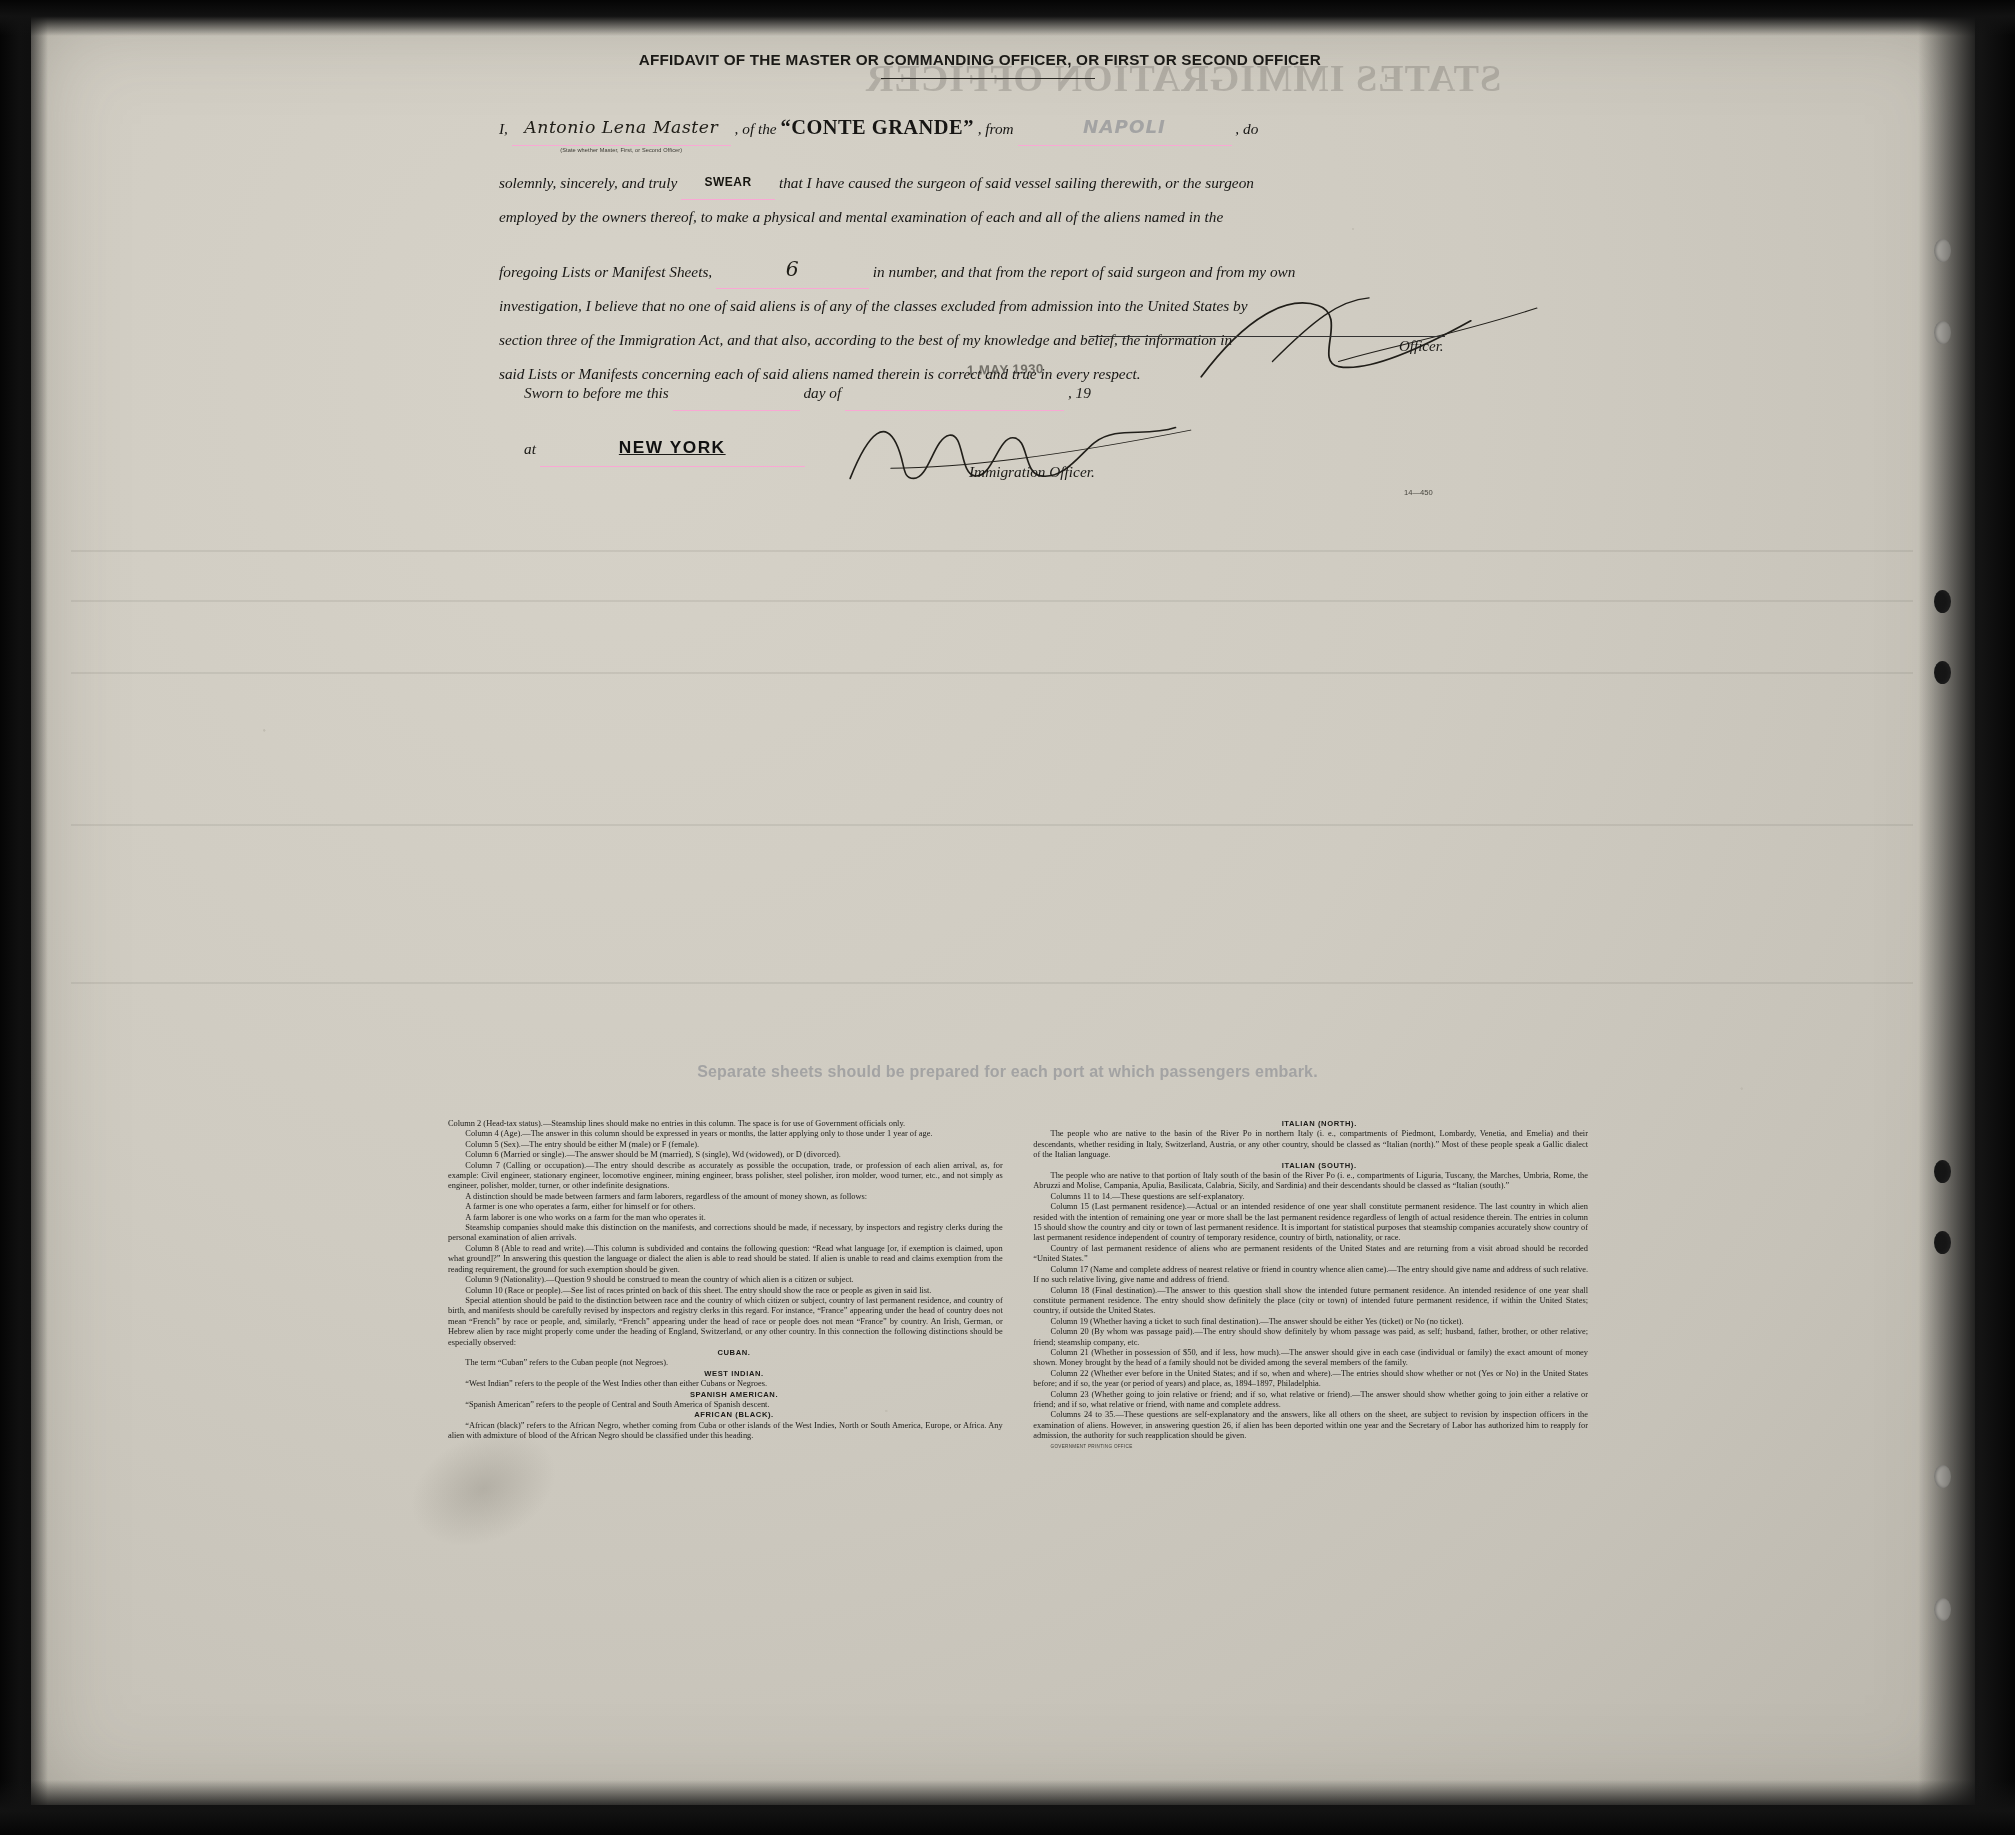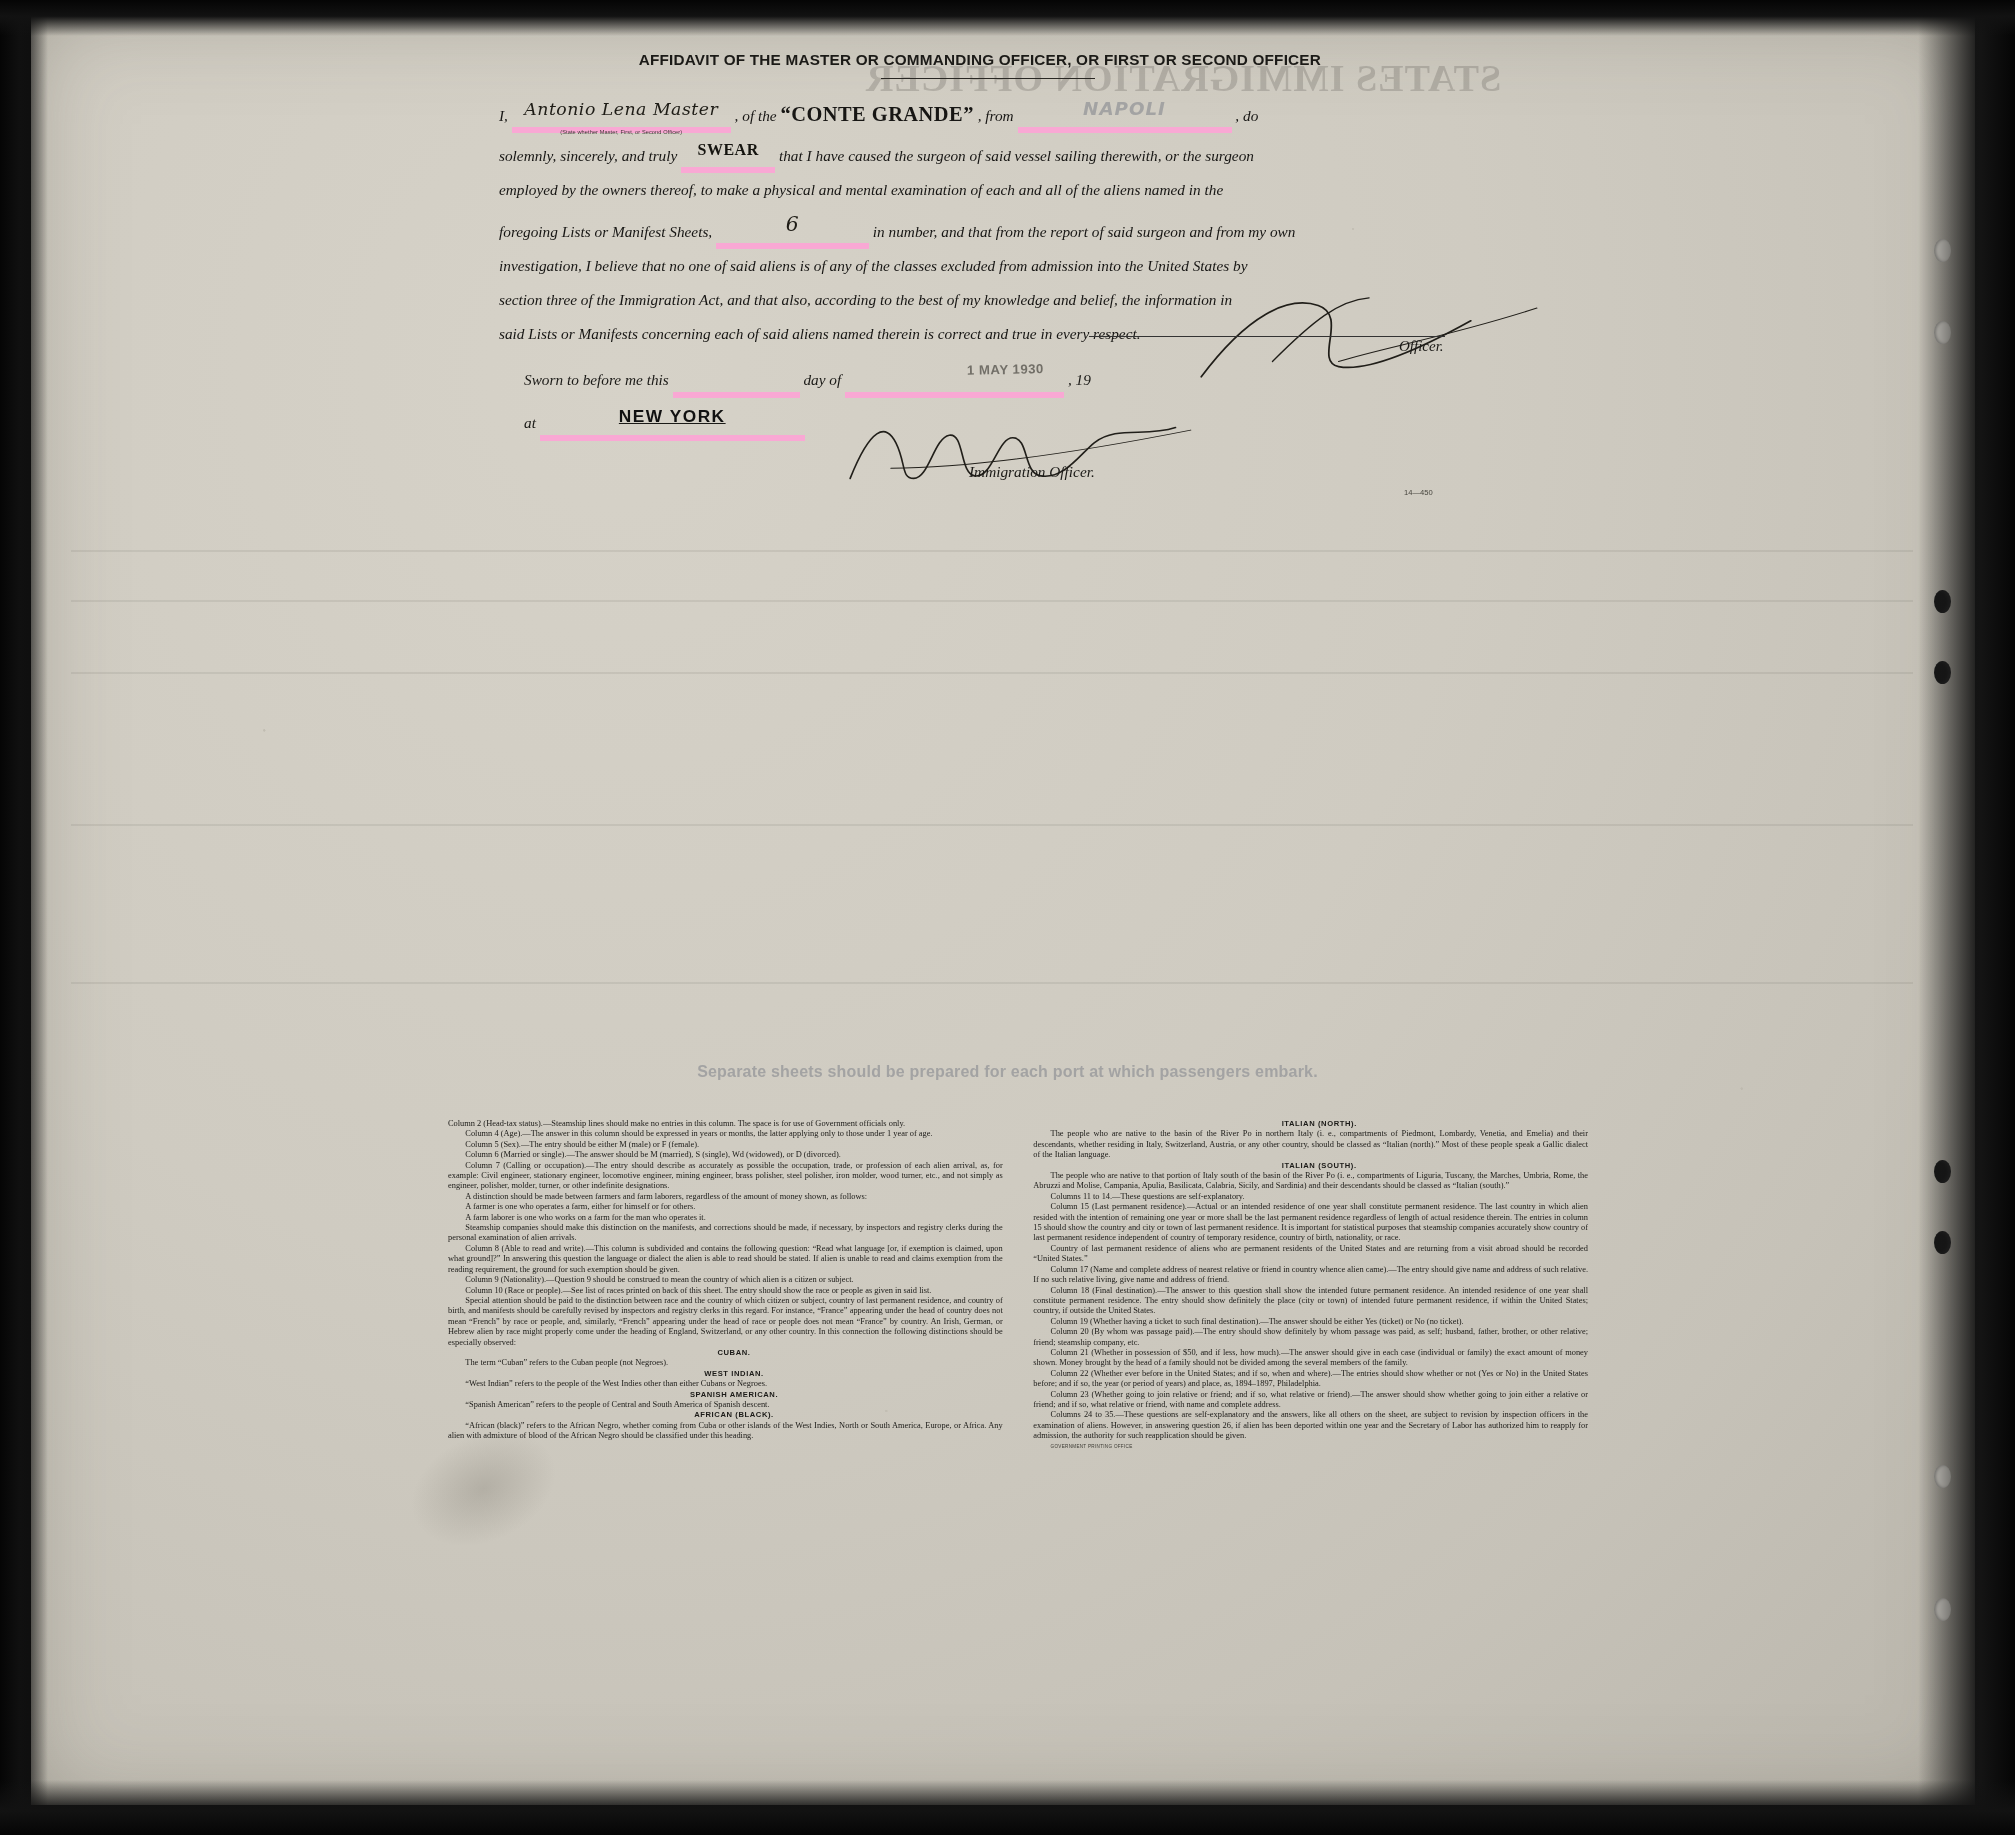--- a/index.html
+++ b/index.html
@@ -111,21 +111,21 @@
     margin: 9.2px auto 13.2px auto;
   }
   .aff-body {
     font-family: "Liberation Serif", serif;
     font-style: italic;
     font-size: 15.3px;
     line-height: 34px;
     color: #171614;
   }
   .aff-line { position: relative; white-space: nowrap; }
-  .ul { display: inline-block; border-bottom: 6px solid #f9a8d4; vertical-align: bottom; }
+  .ul { display: inline-block; border-bottom: 1px solid #f9a8d4; vertical-align: bottom; margin-top: 18px; }
   .hand-script {
     font-family: "DejaVu Serif", serif;
     font-style: italic;
     font-size: 17.3px;
     color: #1e1c16;
     letter-spacing: 0.5px;
   }
   .tiny-note {
     font-family: "Liberation Sans", sans-serif;
     font-style: normal;
@@ -134,24 +134,24 @@
     letter-spacing: 0.1px;
   }
   .vessel {
     font-family: "Liberation Serif", serif;
     font-style: normal;
     font-weight: bold;
     font-size: 20.4px;
     letter-spacing: 0.5px;
   }
   .stamp-swear {
-    font-family: Liberation Serif, serif;
+    font-family: Liberation Sans, sans-serif;
     font-style: normal;
     font-weight: bold;
-    font-size: 16px;
+    font-size: 12px;
     letter-spacing: 0.5px;
     color: #15140f;
   }
   .printed-hand {
     font-family: "DejaVu Sans", sans-serif;
     font-style: italic;
     font-weight: bold;
     font-size: 18.3px;
     letter-spacing: 1px;
     color: #a3a3a3;

